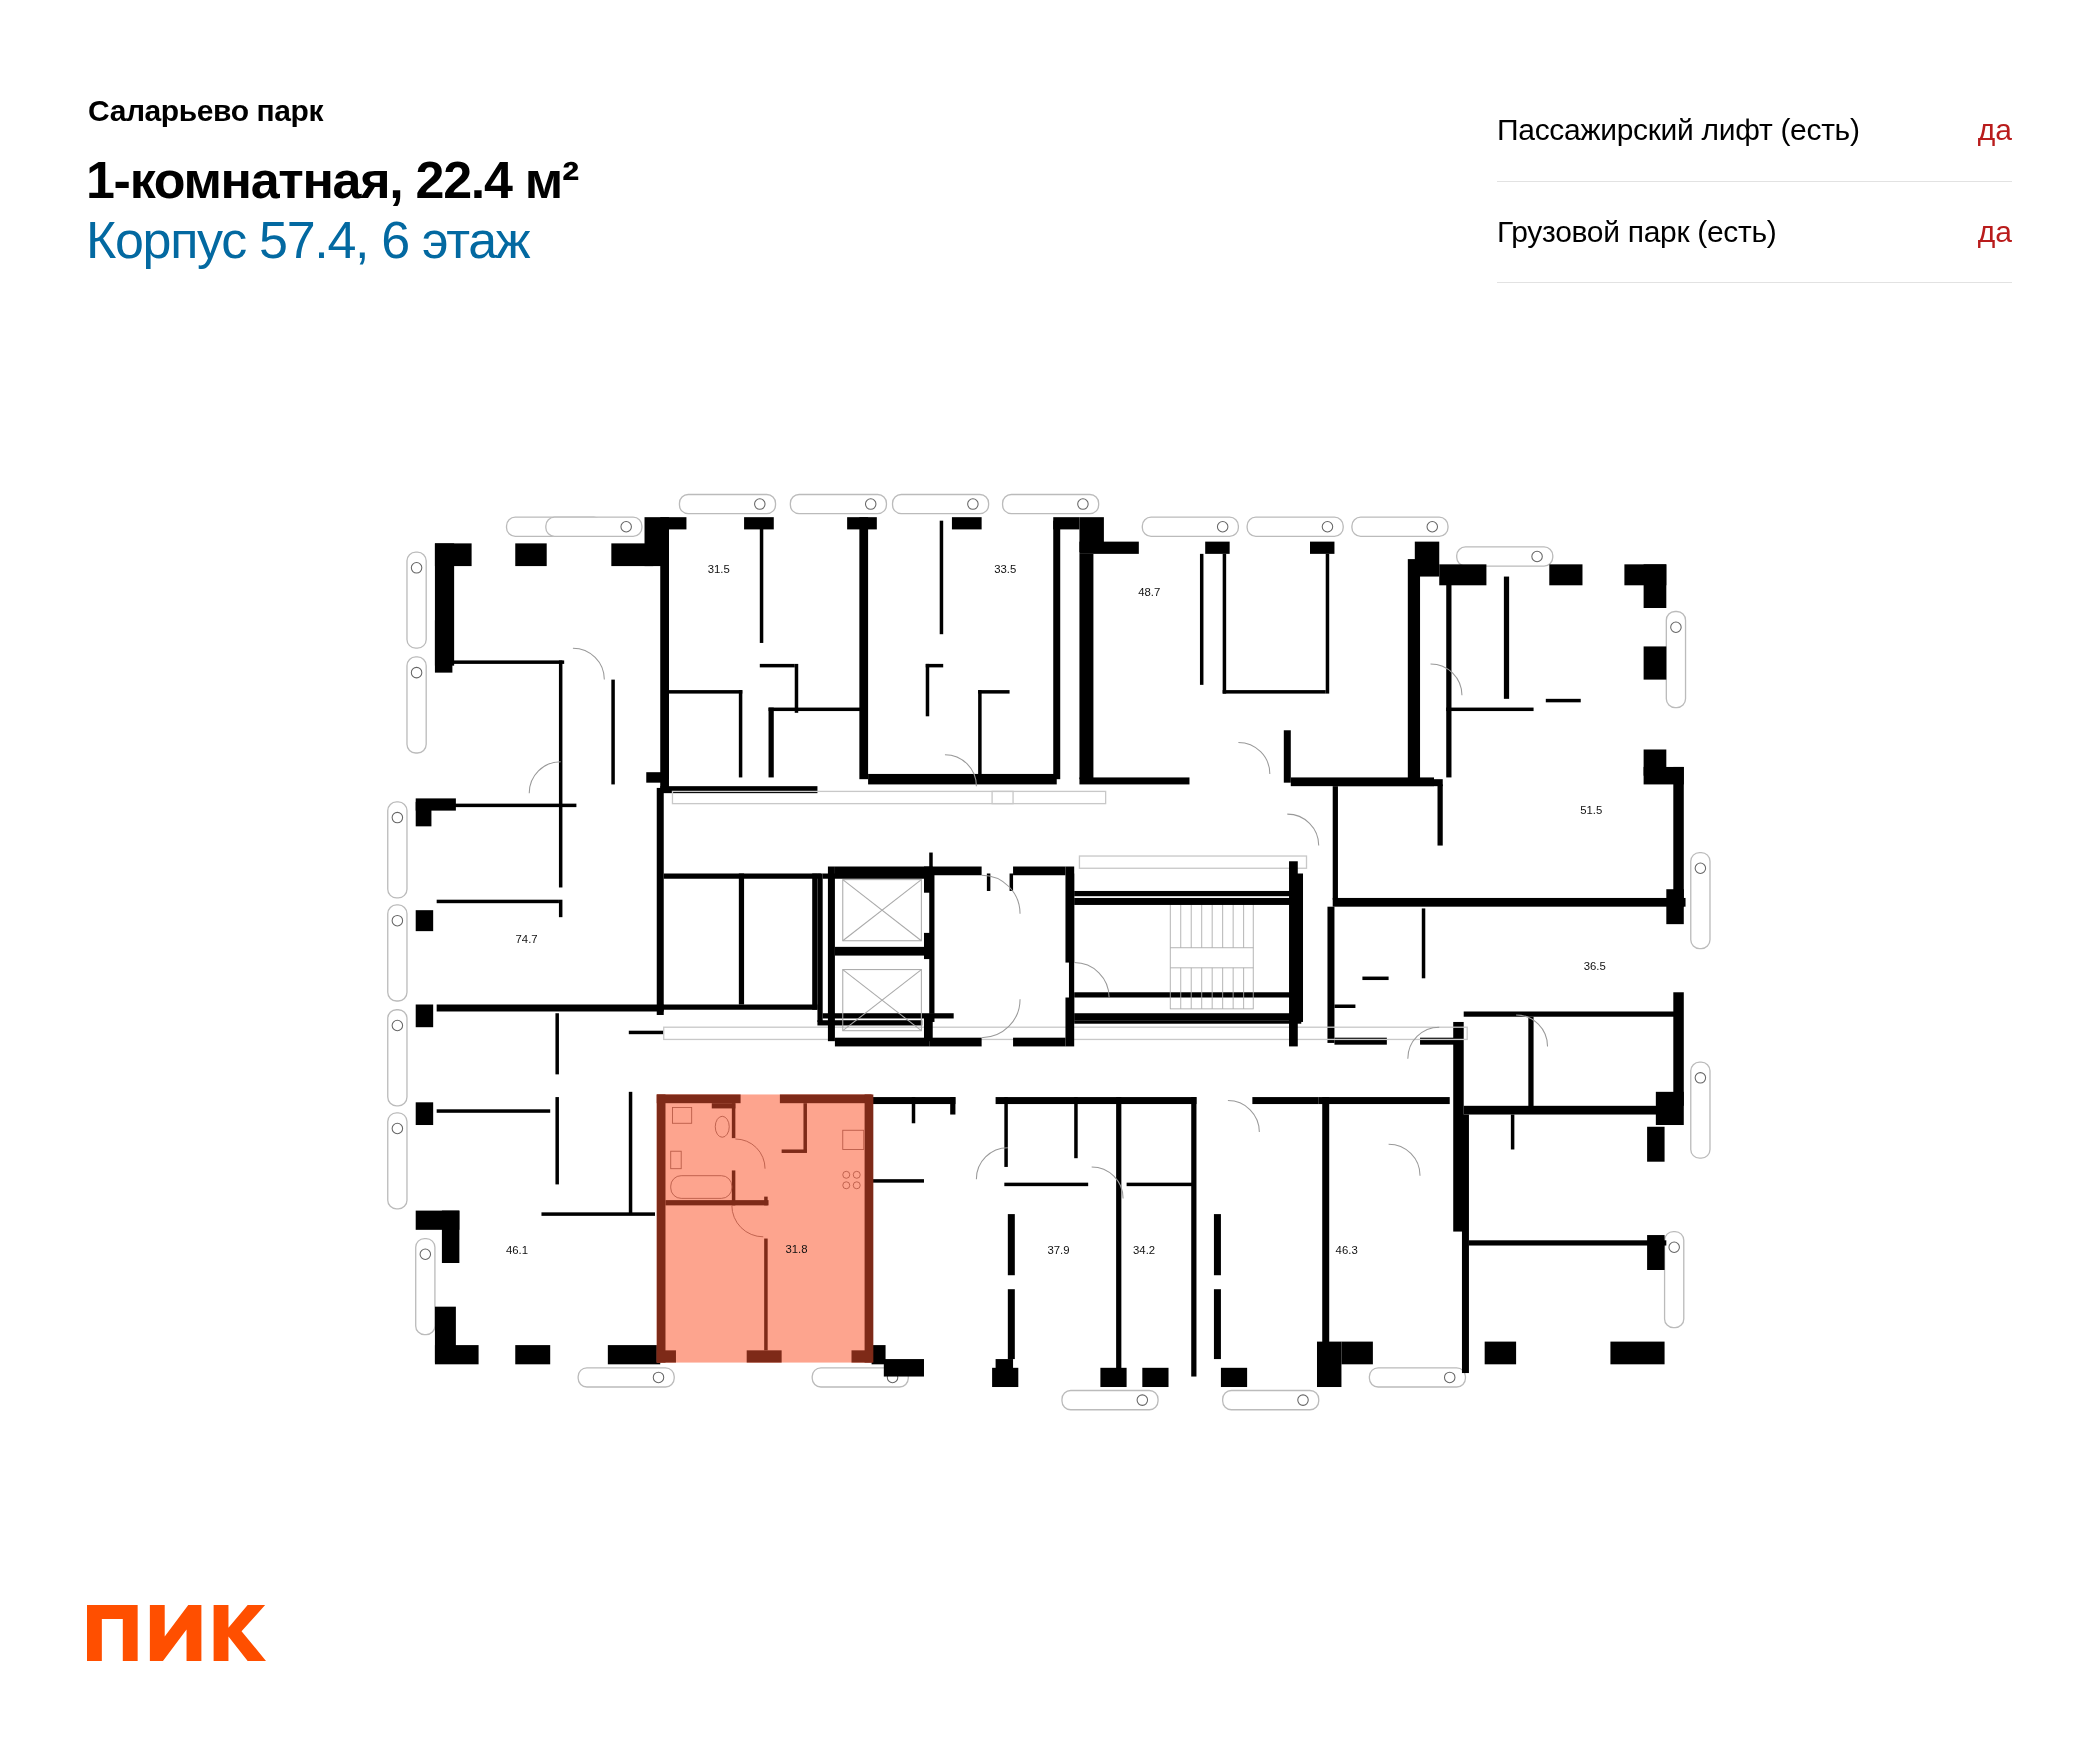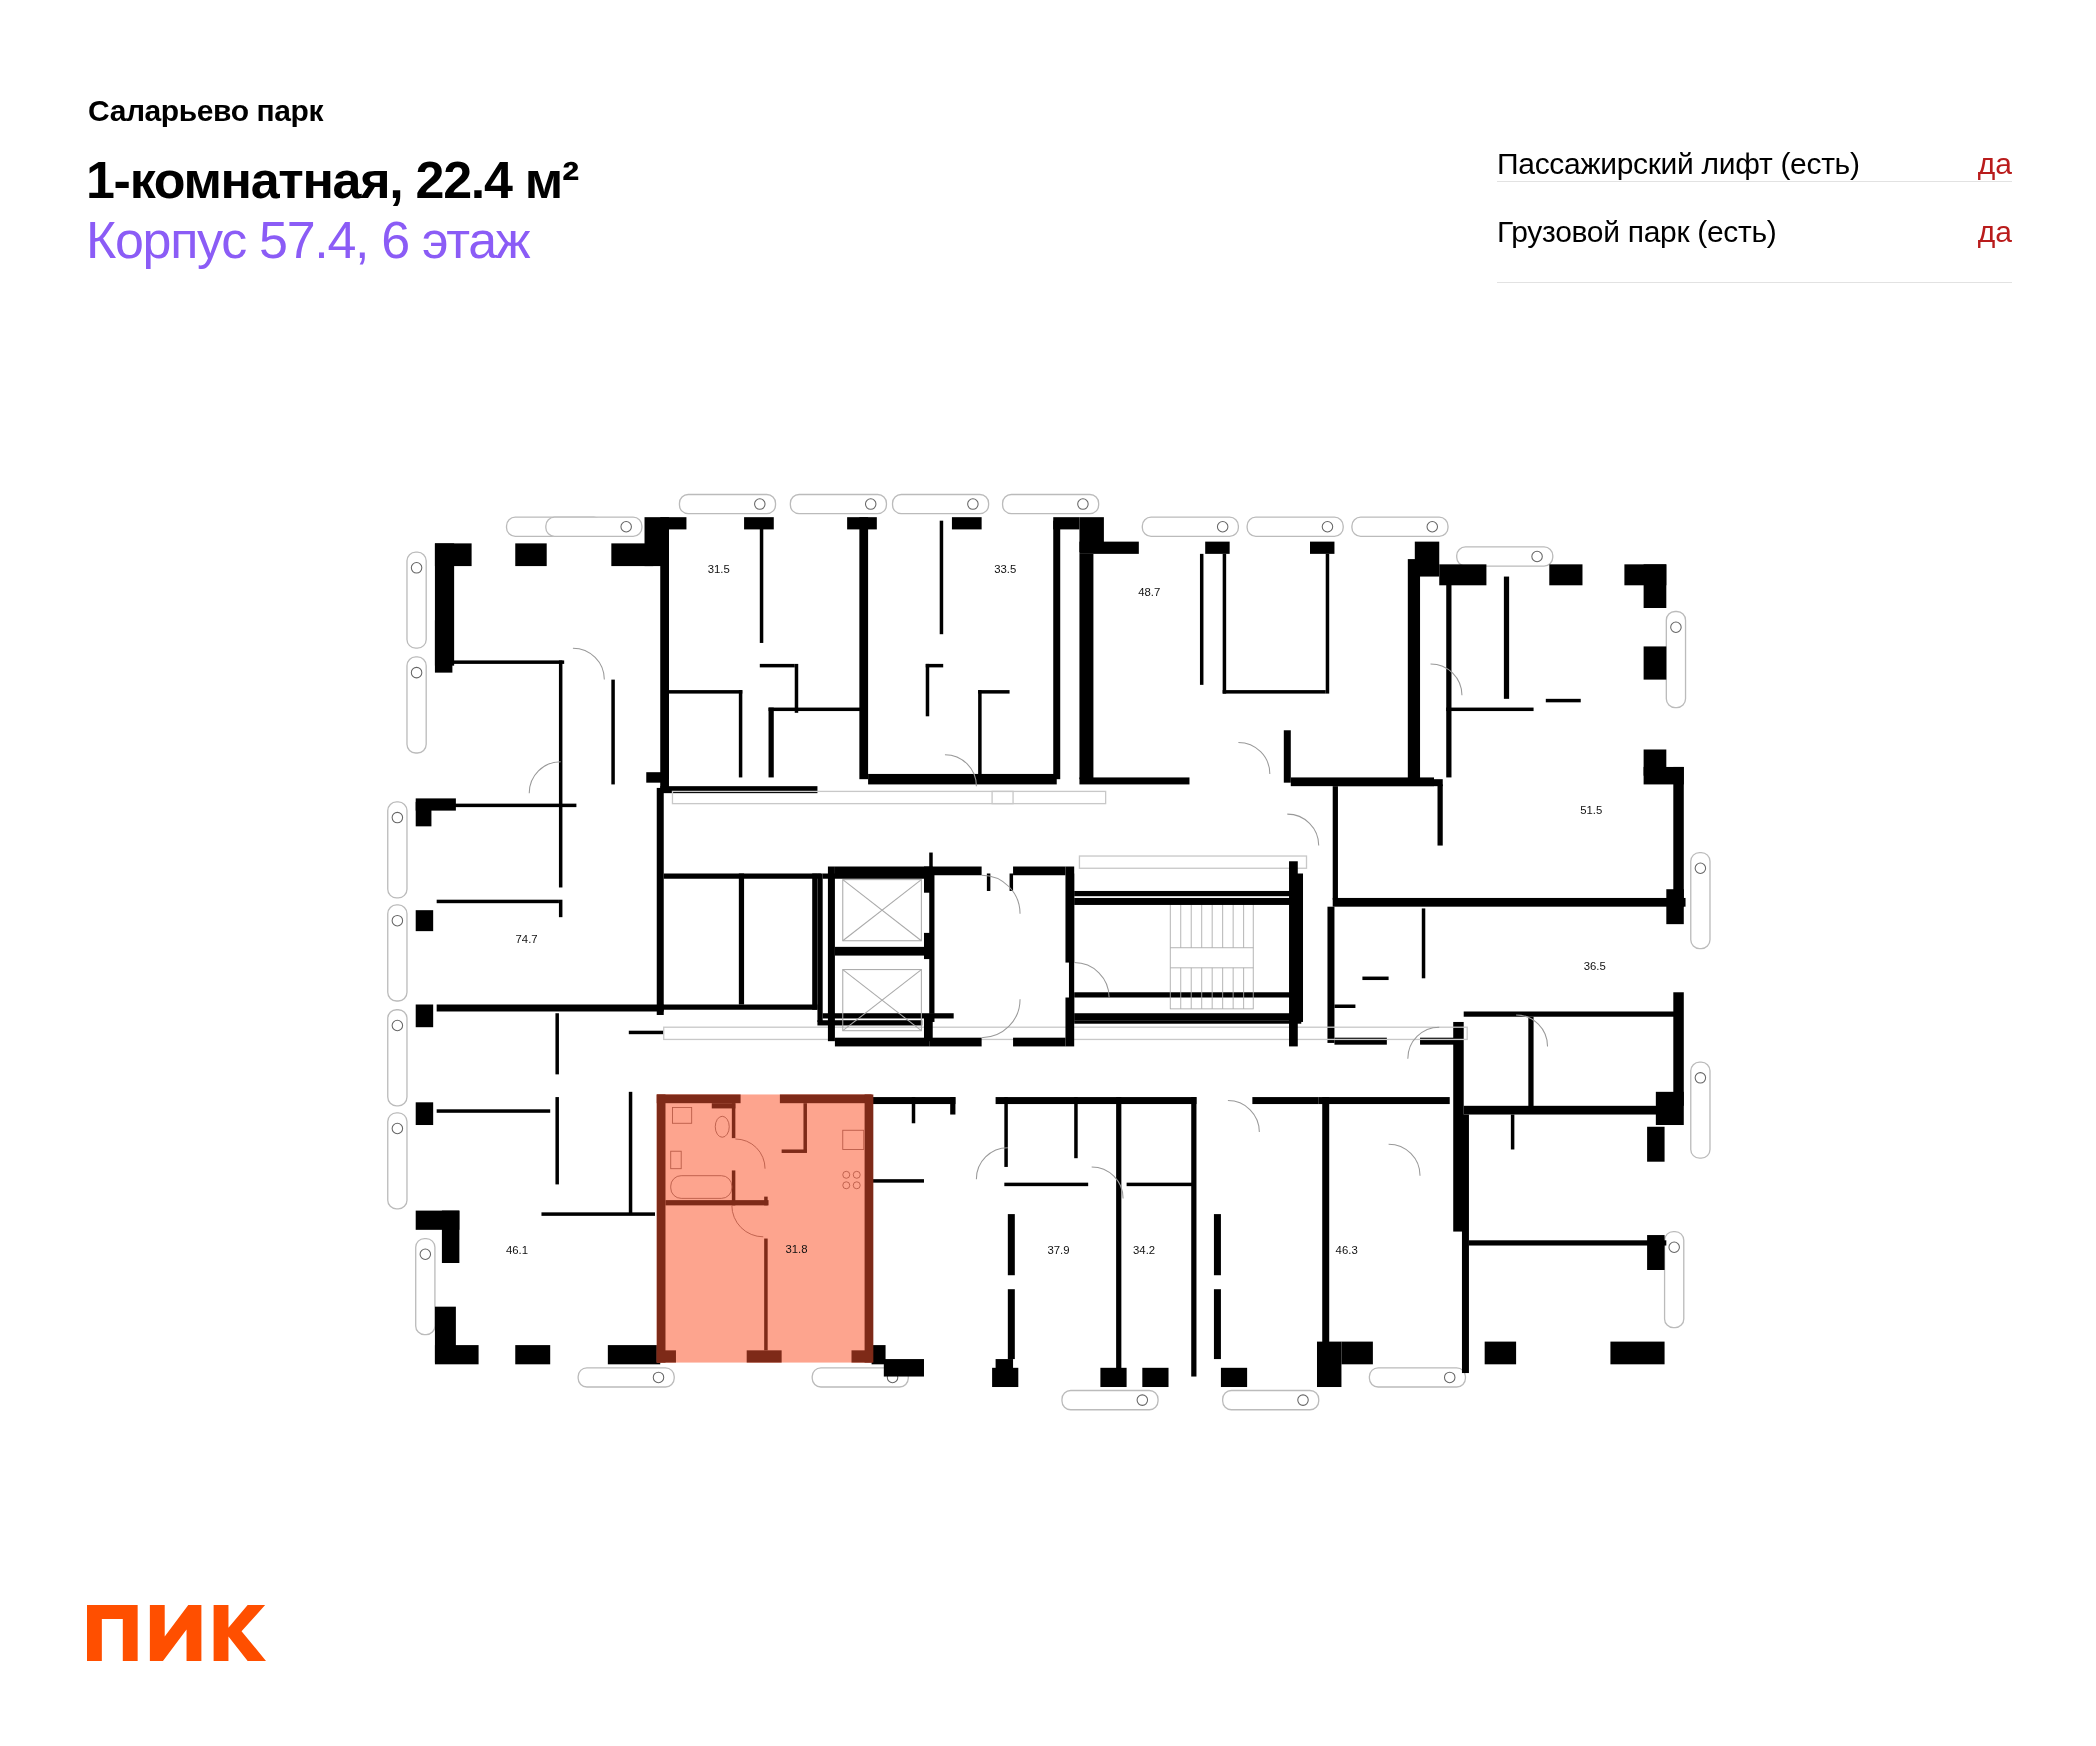--- a/index.html
+++ b/index.html
@@ -1,23 +1,23 @@
 <!DOCTYPE html>
 <html style="font-size:14px"><head>
 <meta charset="utf-8">
 <style>
   html, body { margin: 0; padding: 0; background: #ffffff; }
   body { width: 2096px; height: 1747px; position: relative; overflow: hidden;
          font-family: "Liberation Sans", "DejaVu Sans", sans-serif; color: #000; }
   .project { position: absolute; left: 88px; top: 93px; font-size: 30px; line-height: 35px; font-weight: 700; letter-spacing: -0.4px; }
   .title { position: absolute; left: 86px; top: 150px; font-size: 52px; line-height: 61px; font-weight: 700; letter-spacing: -1.3px; }
-  .subtitle { position: absolute; left: 86px; top: 210px; font-size: 52px; line-height: 61px; font-weight: 400; color: #8b5cf6; letter-spacing: -1.3px; }
+  .subtitle { position: absolute; left: 86px; top: 210px; font-size: 52px; line-height: 61px; font-weight: 400; color: #0369a1; letter-spacing: -1.3px; }
   .specs { position: absolute; left: 1497px; top: 79px; width: 515px; }
   .spec-row { display: flex; justify-content: space-between; align-items: center; height: 101px; border-bottom: 1.7px solid #E2E2E2; box-sizing: border-box; padding-top: 0px; }
-  .spec-row:first-child { height: 103px; align-items: flex-end; }
+  .spec-row:first-child { height: 103px; }
   .spec-label { font-size: 30px; font-weight: 500; letter-spacing: -0.3px; }
   .spec-value { font-size: 30px; color: #b91c1c; }
   .logo { position: absolute; left: 87px; top: 1605px; width: 179px; height: 56px; }
   .plan { position: absolute; left: 0; top: 0; width: 2096px; height: 1747px; }
   .area-label { font-family: "Liberation Sans", sans-serif; font-size: 13px; fill: #111; }
 </style>
 </head>
 <body>
 
 <div class="project">Саларьево парк</div>

